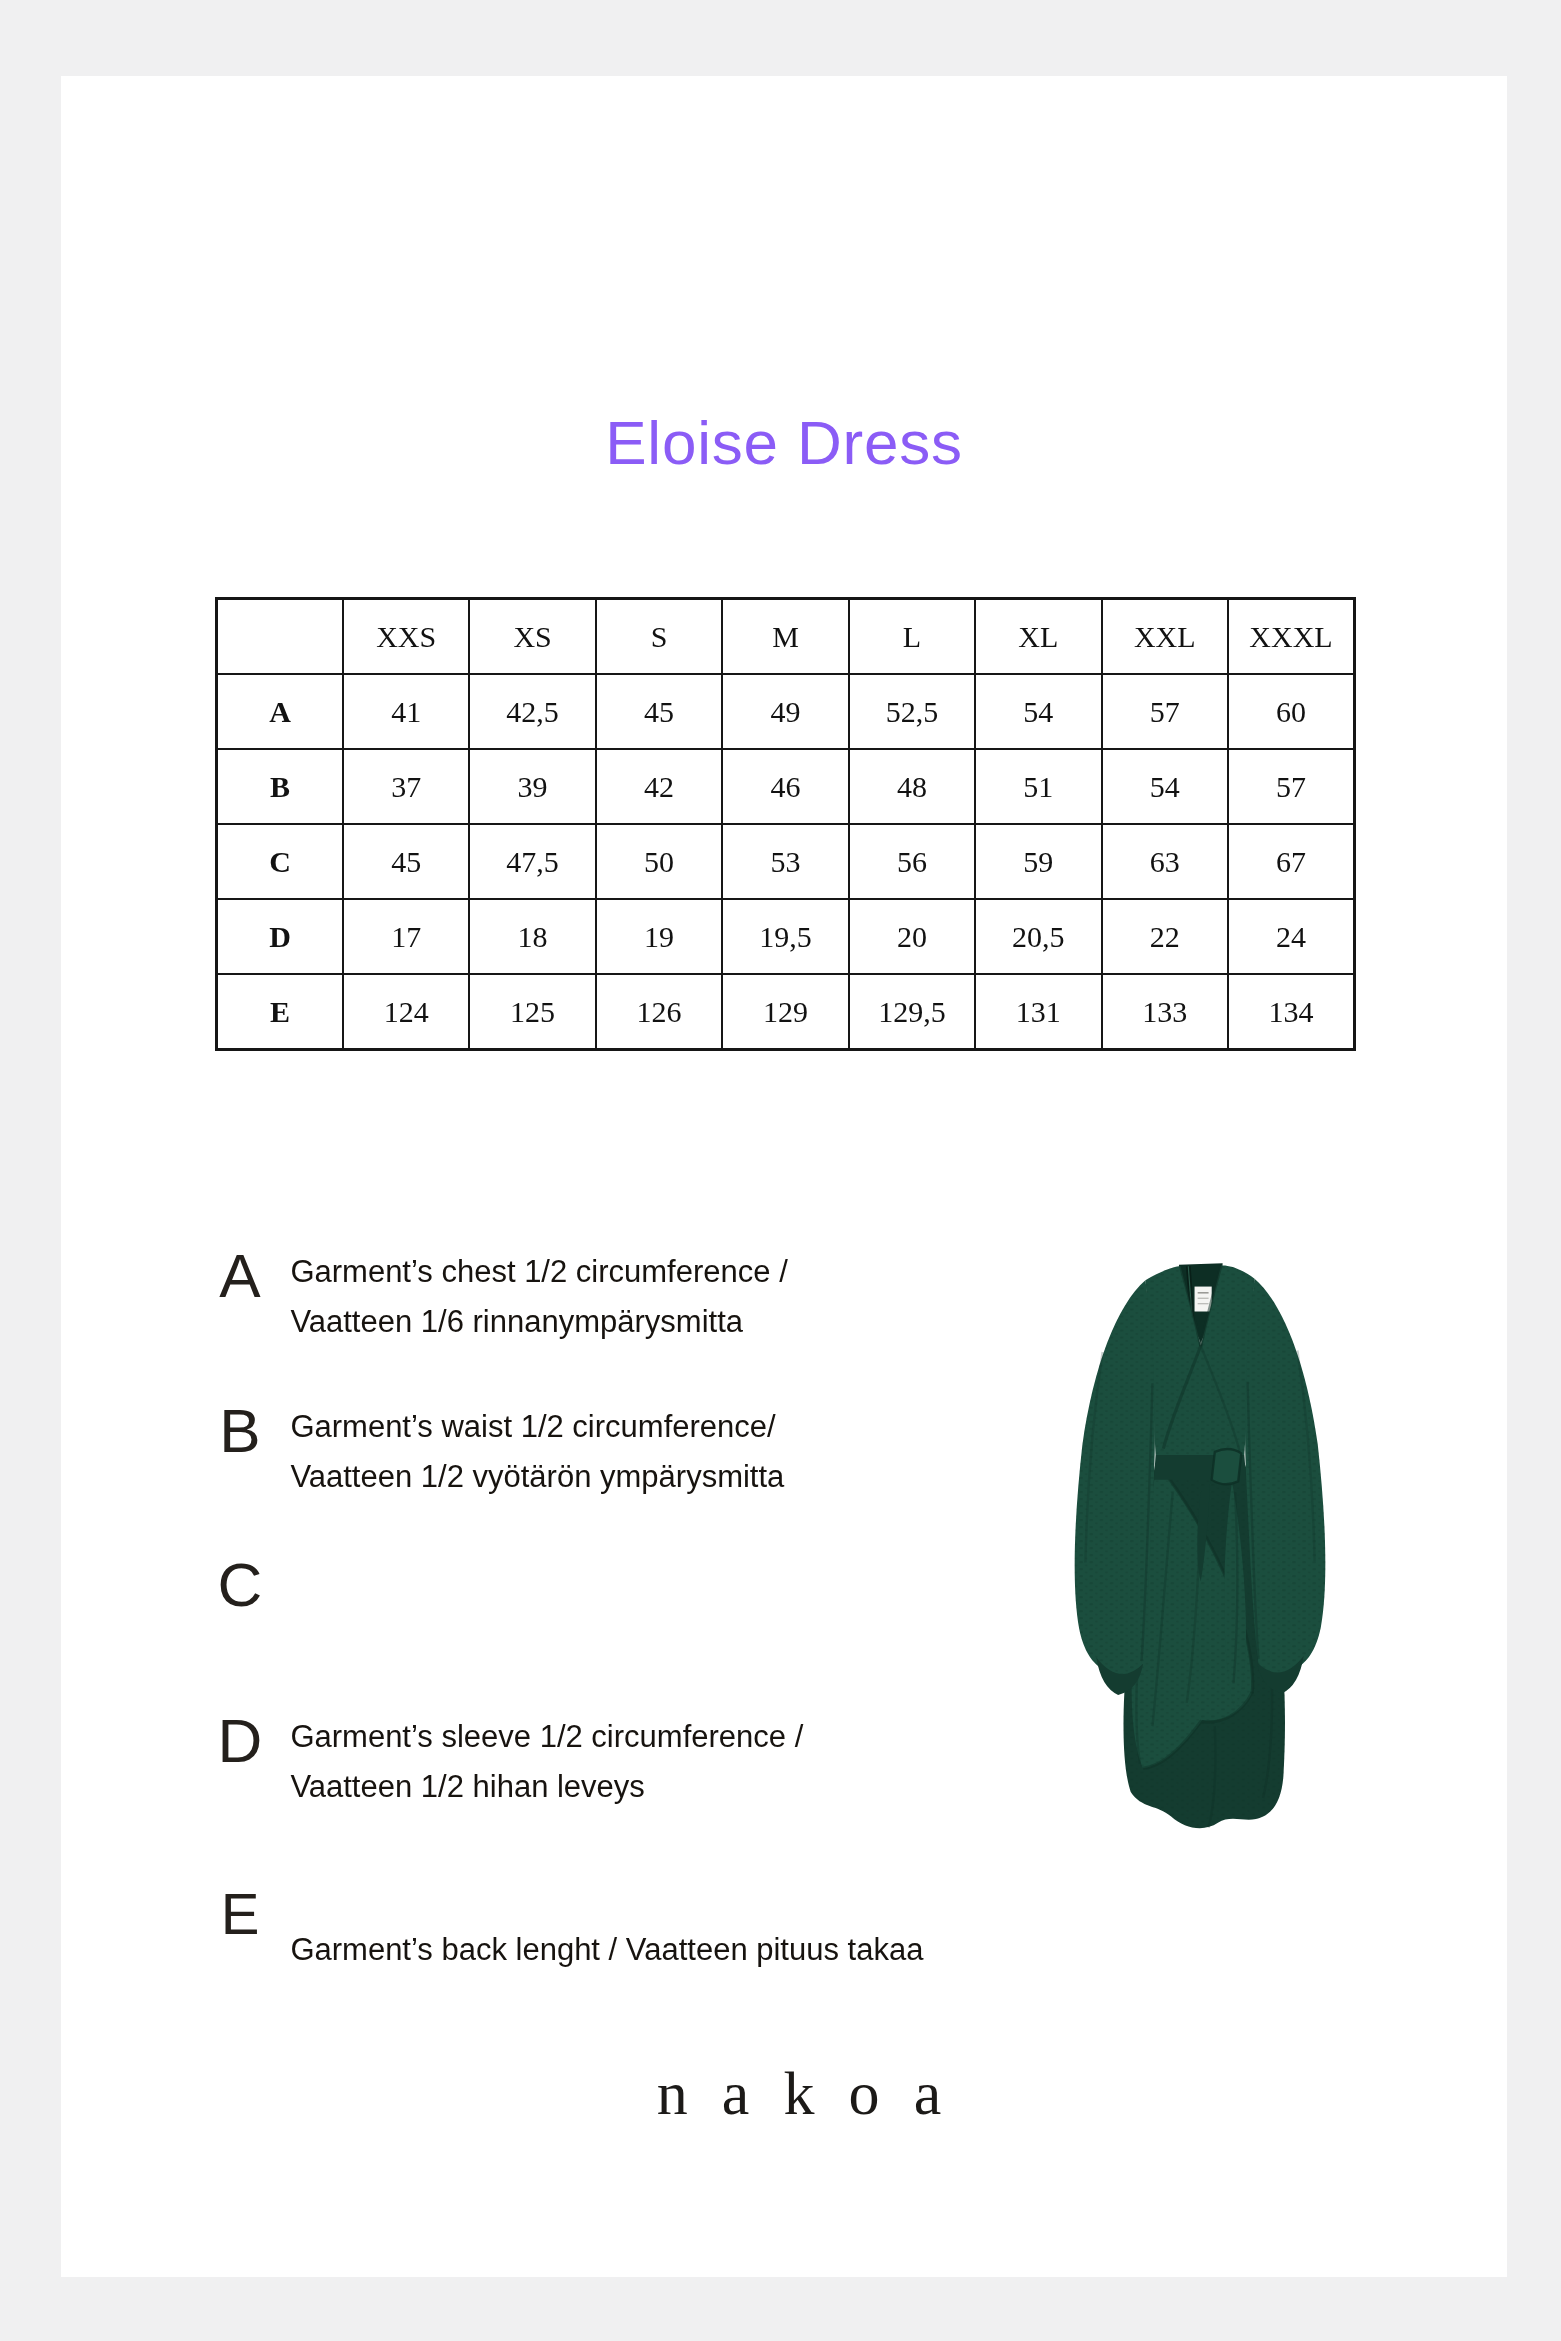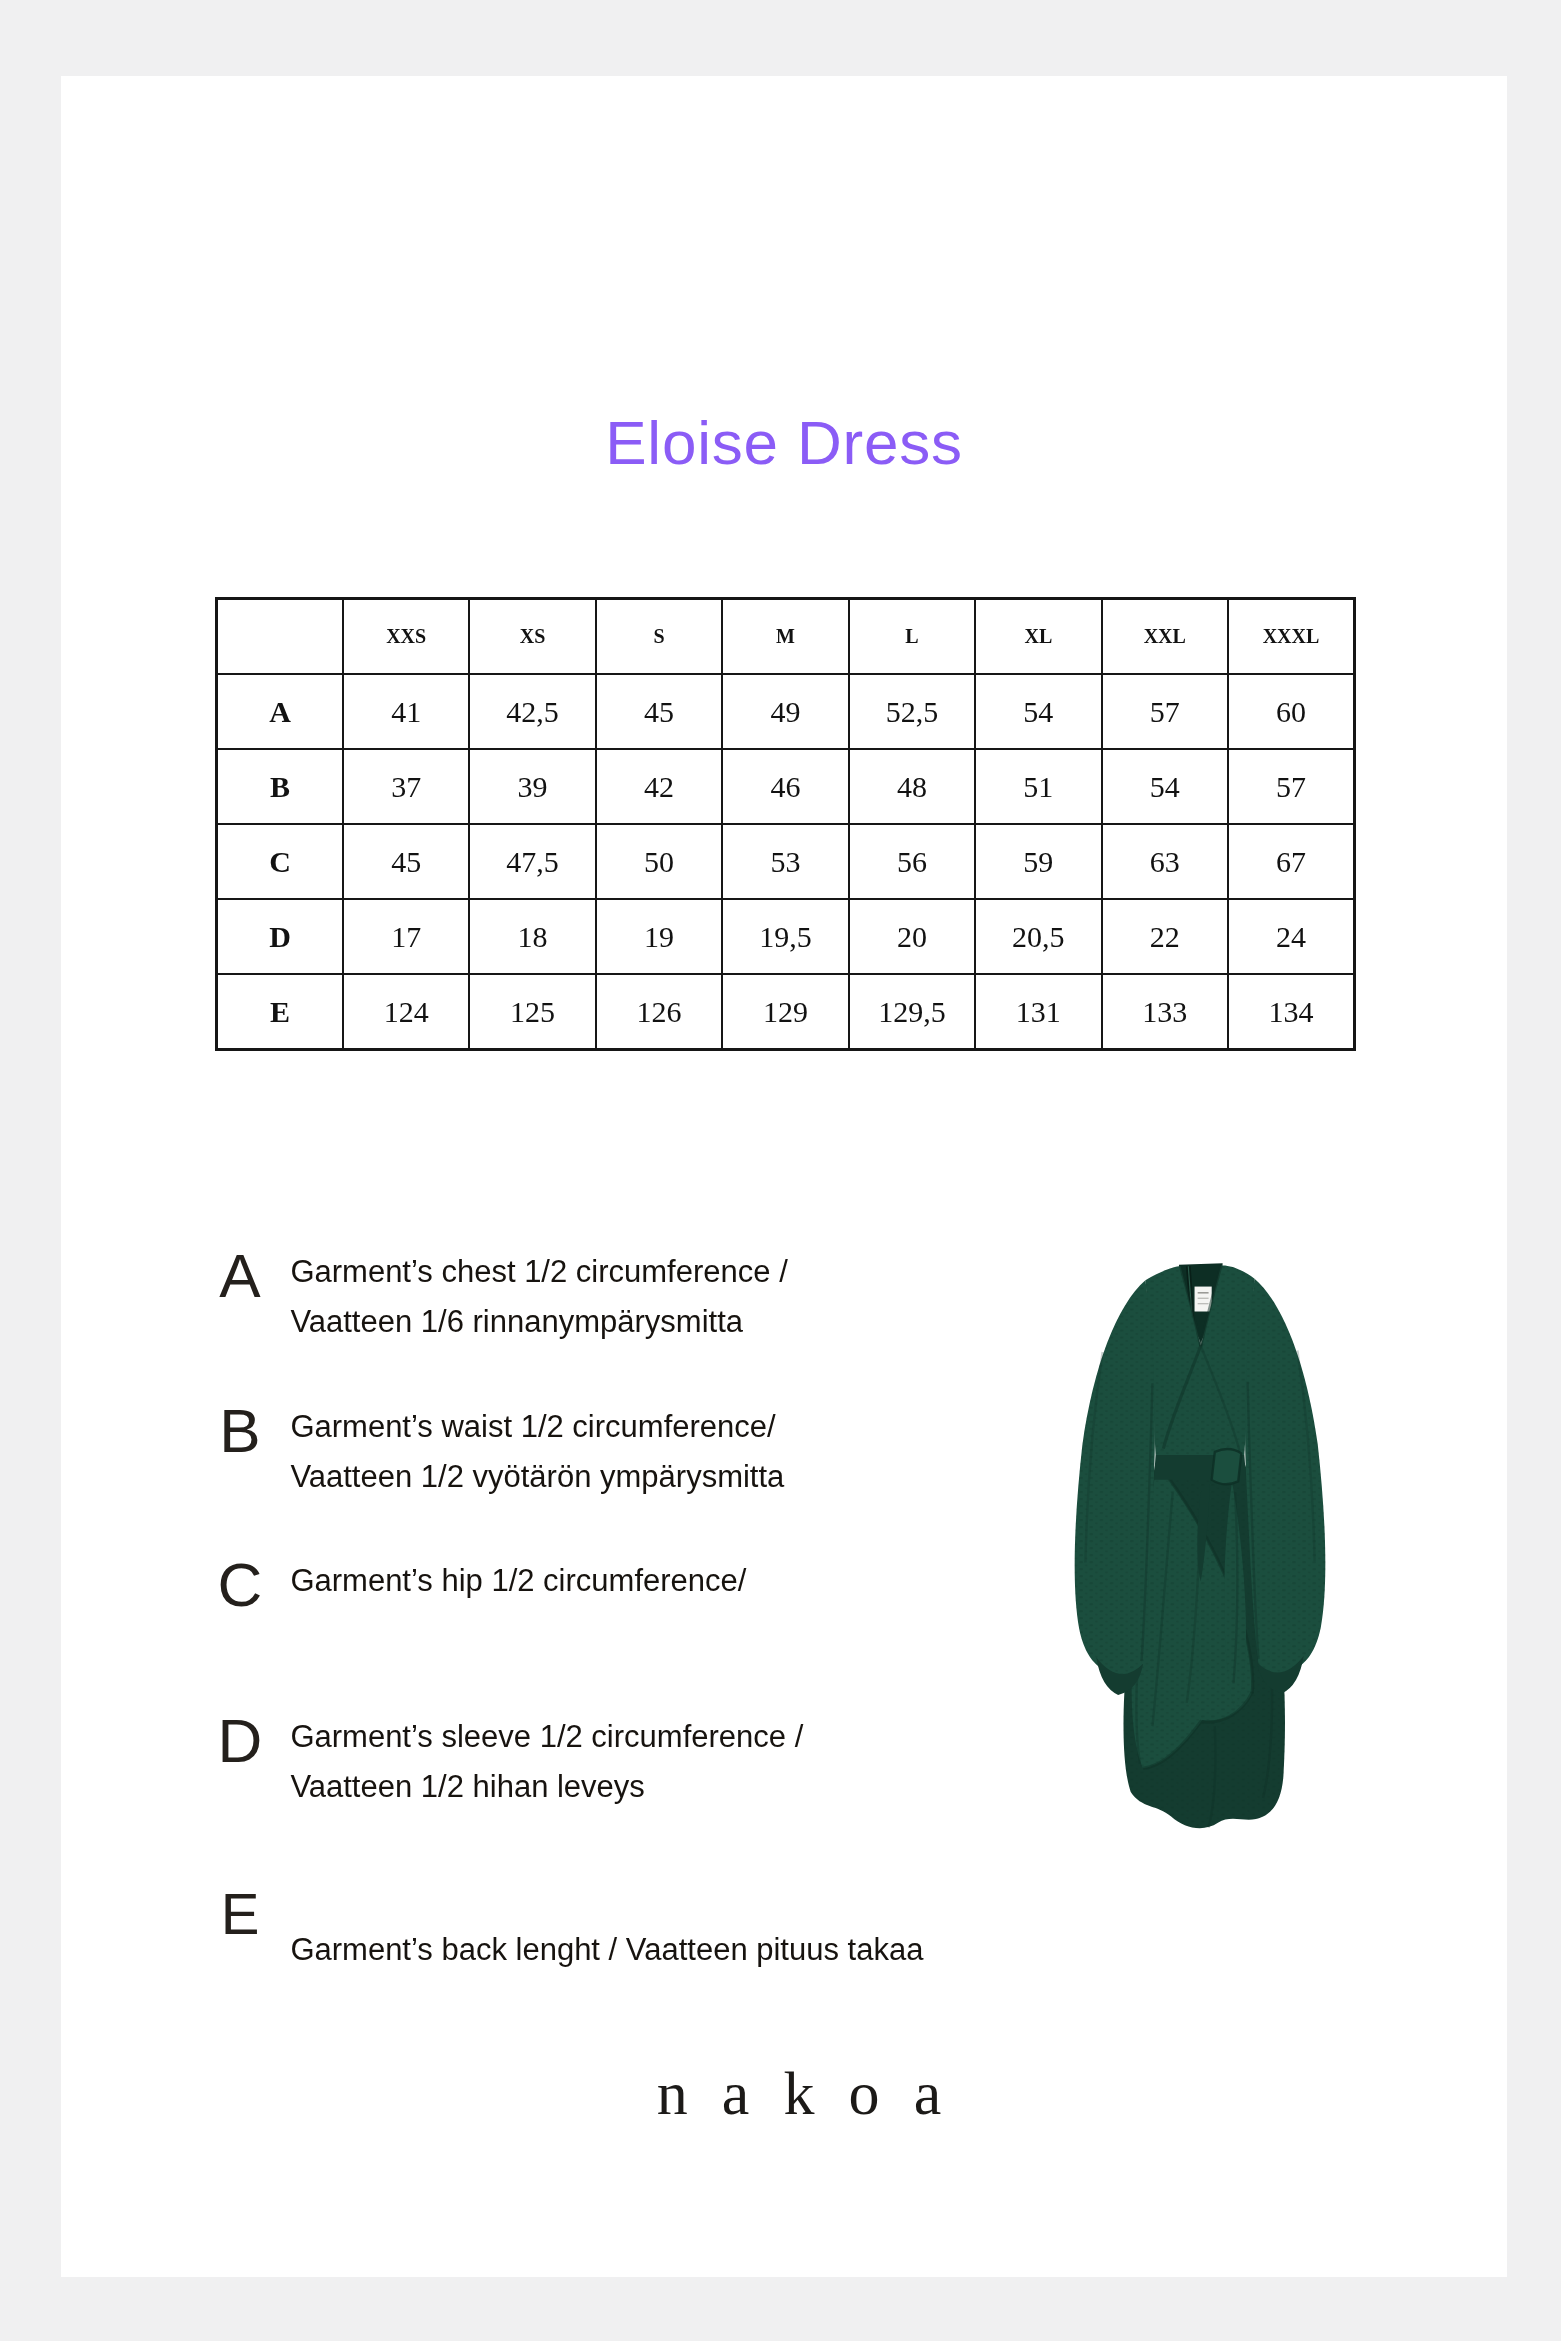--- a/index.html
+++ b/index.html
@@ -27,21 +27,21 @@
     position:absolute;left:215px;top:597px;width:1141px;
     border-collapse:collapse;table-layout:fixed;
     font-family:"Liberation Serif",serif;color:#121212;
   }
   .size-table td,.size-table th{
     border:2.3px solid #161616;
     text-align:center;vertical-align:middle;
     height:73px;padding:0;
   }
   .size-table{border:3.1px solid #161616;}
-  .size-table th{font-size:20px;font-weight:bold;margin-left:23px;}
+  .size-table th{font-size:30px;font-weight:normal;margin-left:23px;}
   .size-table td{font-size:30px;font-weight:normal;}
   .size-table td.row-label{font-size:30px;font-weight:bold;}
   
   .legend-item{
     position:absolute;left:199px;width:781px;
     display:flex;flex-direction:row;align-items:flex-start;
   }
   .legend-letter{
     width:82px;flex:0 0 82px;
     text-align:center;
@@ -164,21 +164,20 @@
     <div class="legend-letter">B</div>
     <div class="legend-text">
       <div>Garment’s waist 1/2 circumference/</div>
       <div>Vaatteen 1/2 vyötärön ympärysmitta</div>
     </div>
   </div>
 
   <div class="legend-item" style="top: 1554px;">
     <div class="legend-letter">C</div>
     <div class="legend-text">
-      <div>Garment’s hip 1/2 circumference/</div>
     </div>
   </div>
 
   <div class="legend-item" style="top: 1710px;">
     <div class="legend-letter">D</div>
     <div class="legend-text">
       <div>Garment’s sleeve 1/2 circumference /</div>
       <div>Vaatteen 1/2 hihan leveys</div>
     </div>
   </div>

